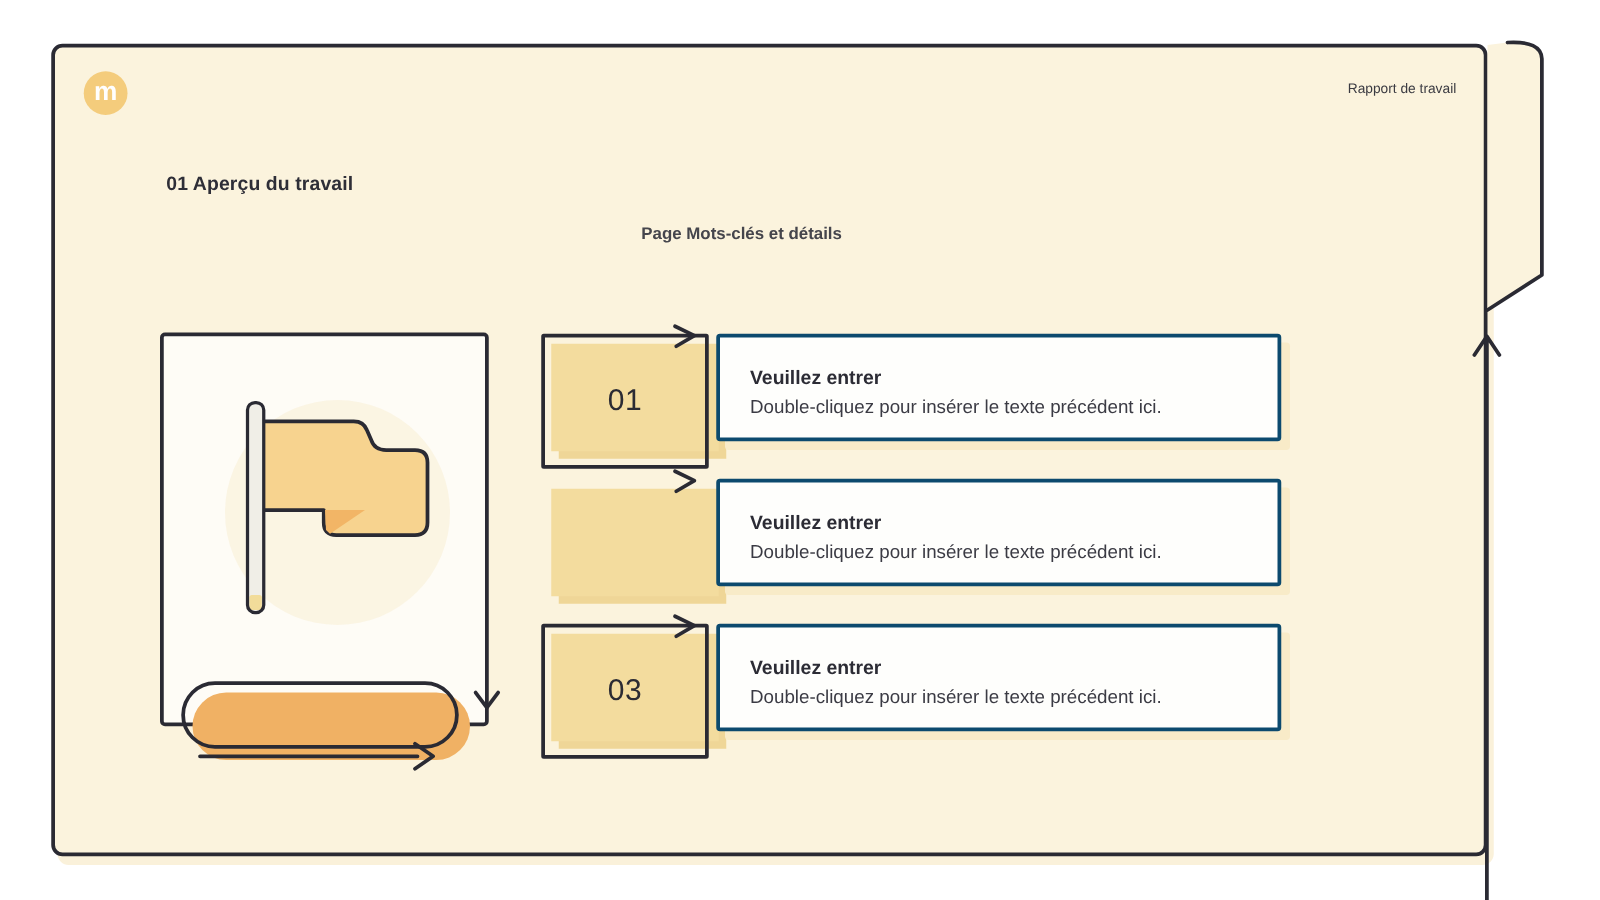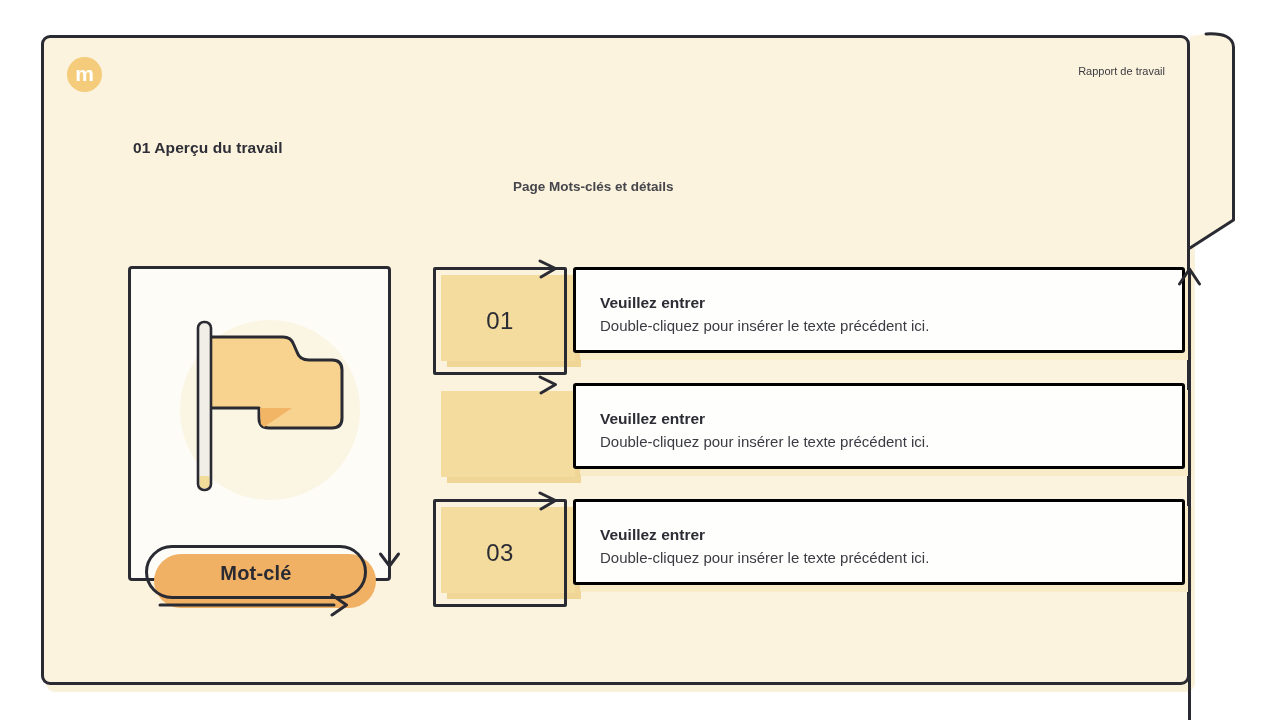--- a/index.html
+++ b/index.html
@@ -43,21 +43,21 @@
     font-size:20px;font-weight:800;color:#2a2a33;z-index:4;letter-spacing:.2px;
   }
   
   .num-fill{width:134px;height:86px;background:#f3dc9e;box-shadow:6px 6px 0 #efd697;z-index:1;}
   .num-border{
     width:134px;height:108px;border:3px solid #2a2a33;border-radius:2px;z-index:3;
     display:flex;align-items:center;justify-content:center;
   }
   .num-border .num{font-size:24px;font-weight:500;color:#2b2b33;letter-spacing:.5px;}
   .content-box{
-    width:612px;height:86px;background:#fefefc;border:3px solid #000000;border-radius:3px;
+    width:452px;height:86px;background:#fefefc;border:3px solid #0c4a6e;border-radius:3px;
     box-shadow:7px 7px 0 #f8ebc8;z-index:2;padding:23px 20px 0 24px;
   }
   .ct-h{font-size:15.5px;font-weight:700;color:#2c2c35;line-height:20px;}
   .ct-b{font-size:15px;font-weight:400;color:#3b3b44;line-height:20px;margin-top:3px;}
   
   .overlay{left:0;top:0;width:1280px;height:720px;z-index:5;pointer-events:none;}
 </style>
 </head>
 <body>
 
@@ -79,21 +79,20 @@
     <circle cx="92" cy="112" r="90" fill="#faf3df" opacity="0.8"></circle>
     <path d="M32,39 H105 Q113,39 115.5,46 L119,54 Q121.5,62 131,62 H154 Q164,62 164,72 V120 Q164,130 154,130 H91 Q81,130 81,120 V110 H32 Z" fill="#f7d38f" stroke="#2a2a33" stroke-width="3" stroke-linejoin="round"></path>
     <path d="M82,110 L114,110 L86,129 L82.8,126 Z" fill="#f2b566"></path>
     <rect x="20" y="24" width="13" height="168" rx="6" fill="#f0eee7"></rect>
     <rect x="21.5" y="178" width="10" height="12" rx="2" fill="#f2dc9a"></rect>
     <rect x="20" y="24" width="13" height="168" rx="6" fill="none" stroke="#2a2a33" stroke-width="2.6"></rect>
   </svg>
 
   <div class="abs pill-fill"></div>
   <div class="abs pill-outline"></div>
-  <div class="abs pill-label">Mot-clé</div>
 
   <div class="abs num-fill" style="left:441px;top:275px;"></div>
   <div class="abs num-border" style="left:433px;top:267px;">
     <span class="num">01</span>
   </div>
   <div class="abs content-box" style="left:573px;top:267px;">
     <div class="ct-h">Veuillez entrer</div>
     <div class="ct-b">Double-cliquez pour insérer le texte précédent ici.</div>
   </div>
 

